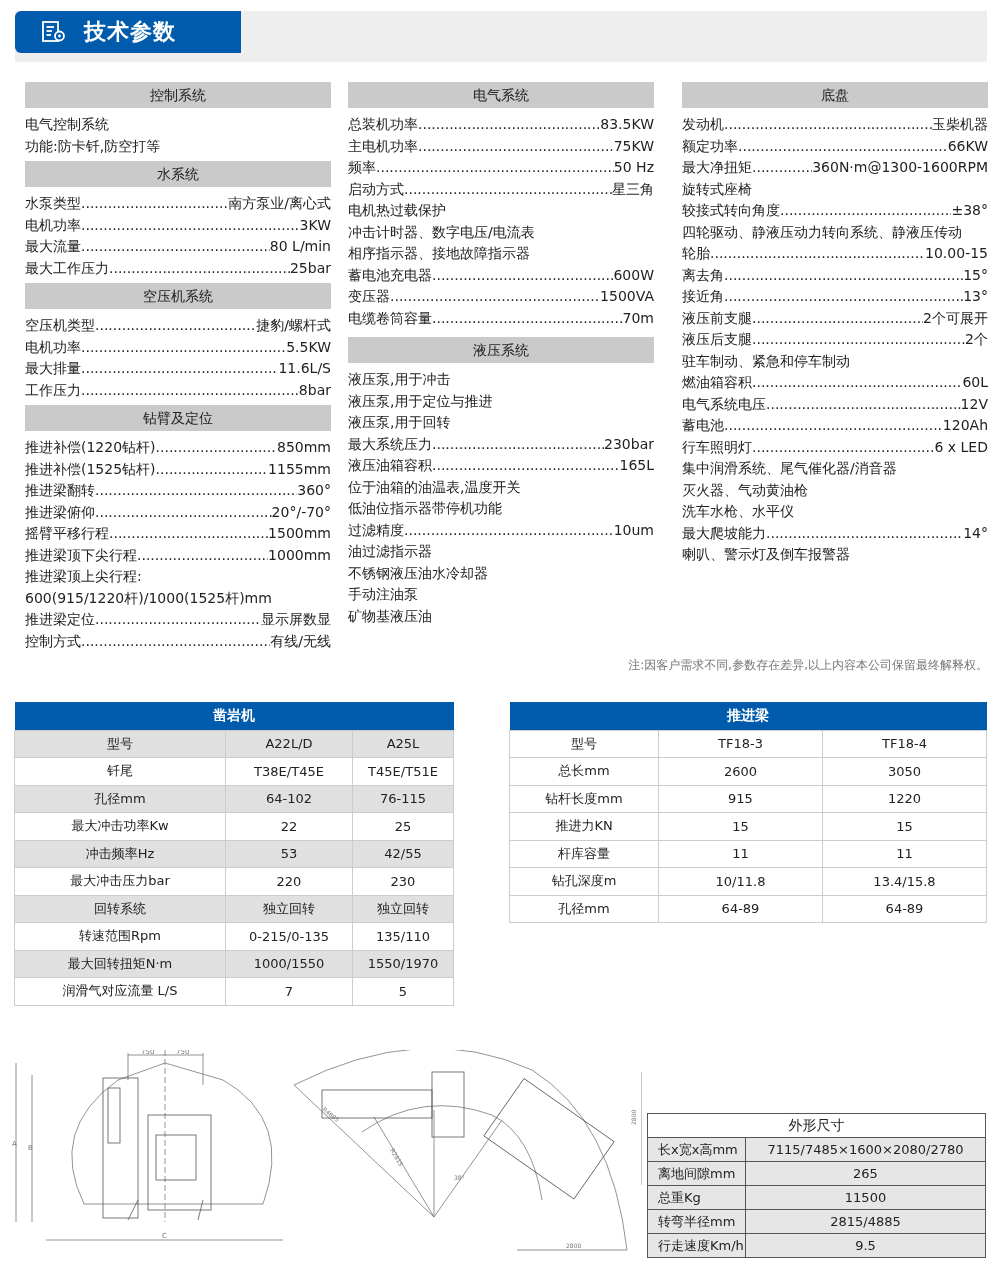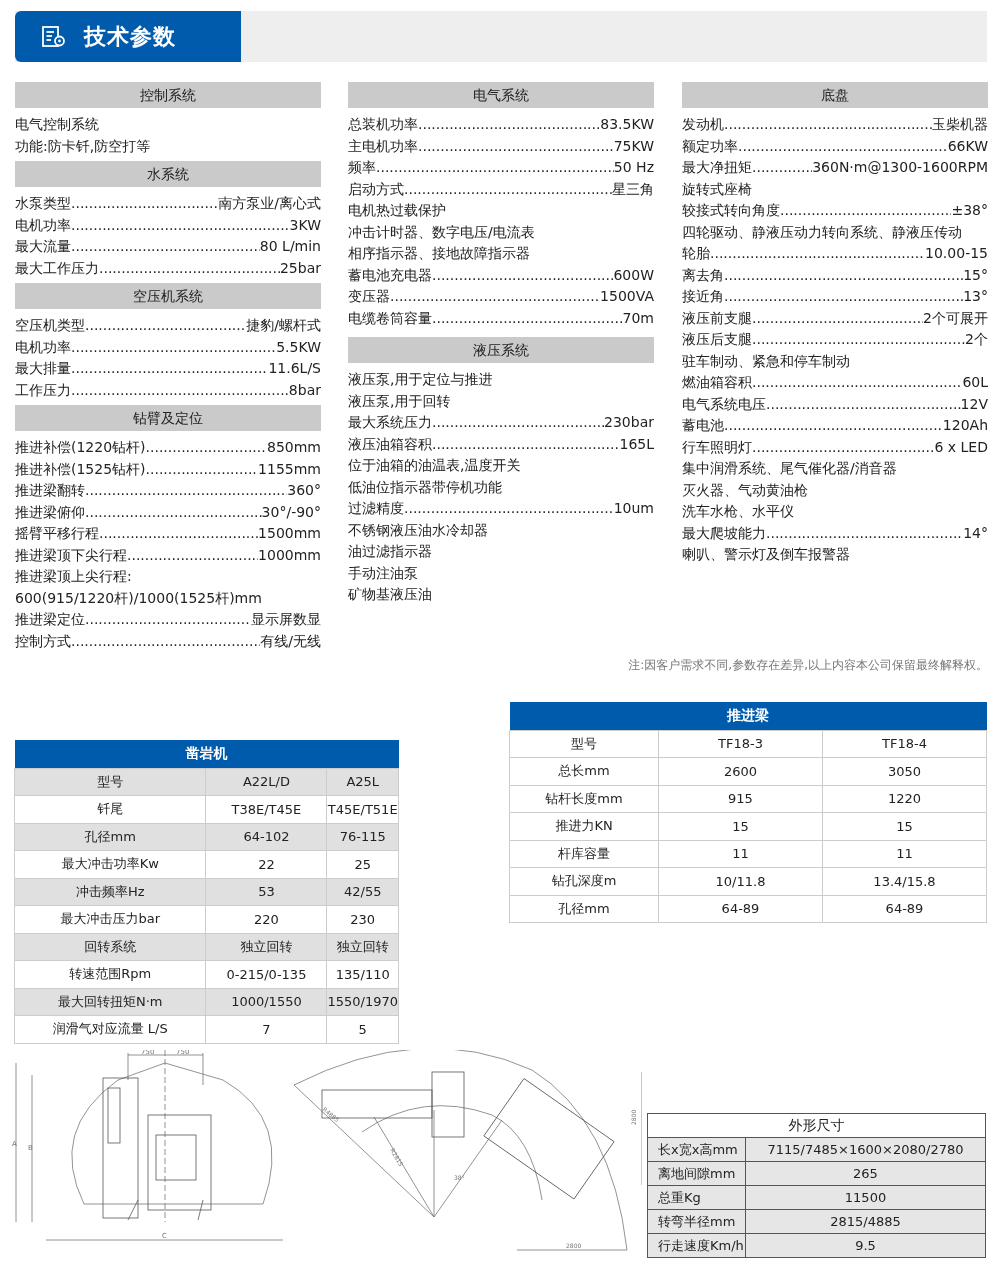--- a/index.html
+++ b/index.html
@@ -1,18 +1,18 @@
 <!DOCTYPE html>
 <html><head>
 <meta charset="utf-8">
 <style>
   * { box-sizing: border-box; margin: 0; padding: 0; }
   body { width: 1000px; height: 1281px; background: #ffffff; font-family: "DejaVu Sans", "Liberation Sans", sans-serif; color: #222; position: relative; overflow: hidden; }
   .banner { position: absolute; left: 15px; top: 11px; width: 972px; height: 51px; background: #eeeeee; }
-  .banner-blue { position: absolute; left: 0; top: 0; width: 226px; height: 51px; background: #005bac; border-radius: 6px 0 0 6px; display: flex; align-items: center; }
+  .banner-blue { position: absolute; left: 0; top: 0; width: 226px; height: 42px; background: #005bac; border-radius: 6px 0 0 6px; display: flex; align-items: center; }
   .banner-icon { margin-left: 27px; width: 24px; height: 22px; }
   .banner-title { color: #fff; font-size: 22px; font-weight: bold; margin-left: 18px; letter-spacing: 1px; }
 
   .col { position: absolute; top: 82px; width: 306px; }
   .sec-head { background: #cacaca; height: 26px; line-height: 26px; text-align: center; font-size: 14px; color: #222; margin-bottom: 6px; }
   .row { display: flex; font-size: 14px; height: 21.5px; line-height: 21.5px; white-space: nowrap; overflow: hidden; }
   .row .k { flex: 0 0 auto; }
   .row .dots { flex: 1 1 auto; overflow: hidden; }
   .row .dots::after { content: "........................................................................................................................"; letter-spacing: 0px; }
   .row .v { flex: 0 0 auto; }
@@ -45,21 +45,21 @@
       <line x1="4.5" y1="6" x2="12" y2="6" stroke="#fff" stroke-width="1.8"></line>
       <line x1="4.5" y1="10" x2="10" y2="10" stroke="#fff" stroke-width="1.8"></line>
       <line x1="4.5" y1="14" x2="9" y2="14" stroke="#fff" stroke-width="1.8"></line>
       <circle cx="17.5" cy="15" r="4.5" fill="#005bac" stroke="#fff" stroke-width="1.8"></circle>
       <circle cx="17.5" cy="15" r="1.4" fill="#fff"></circle>
     </svg>
     <span class="banner-title">技术参数</span>
   </div>
 </div>
 
-<div class="col" style="left:15px;">
+<div class="col" style="left:25px;">
   <div class="sec-head">控制系统</div>
   <div class="row">
       <span class="k">电气控制系统</span>
     </div>
   <div class="row">
       <span class="k">功能:防卡钎,防空打等</span>
     </div>
   <div class="gap"></div>
   <div class="sec-head">水系统</div>
   <div class="row">
@@ -117,21 +117,21 @@
       <span class="v">1155mm</span>
     </div>
   <div class="row">
       <span class="k">推进梁翻转</span>
       <span class="dots"></span>
       <span class="v">360°</span>
     </div>
   <div class="row">
       <span class="k">推进梁俯仰</span>
       <span class="dots"></span>
-      <span class="v">30°/-90°</span>
+      <span class="v">20°/-70°</span>
     </div>
   <div class="row">
       <span class="k">摇臂平移行程</span>
       <span class="dots"></span>
       <span class="v">1500mm</span>
     </div>
   <div class="row">
       <span class="k">推进梁顶下尖行程</span>
       <span class="dots"></span>
       <span class="v">1000mm</span>
@@ -196,20 +196,23 @@
       <span class="v">1500VA</span>
     </div>
   <div class="row">
       <span class="k">电缆卷筒容量</span>
       <span class="dots"></span>
       <span class="v">70m</span>
     </div>
   <div class="gap" style="height:8px"></div>
   <div class="sec-head">液压系统</div>
   <div class="row">
+      <span class="k">液压泵,用于冲击</span>
+    </div>
+  <div class="row">
       <span class="k">液压泵,用于定位与推进</span>
     </div>
   <div class="row">
       <span class="k">液压泵,用于回转</span>
     </div>
   <div class="row">
       <span class="k">最大系统压力</span>
       <span class="dots"></span>
       <span class="v">230bar</span>
     </div>
@@ -223,24 +226,24 @@
     </div>
   <div class="row">
       <span class="k">低油位指示器带停机功能</span>
     </div>
   <div class="row">
       <span class="k">过滤精度</span>
       <span class="dots"></span>
       <span class="v">10um</span>
     </div>
   <div class="row">
+      <span class="k">油过滤指示器</span>
+    </div>
+  <div class="row">
       <span class="k">不锈钢液压油水冷却器</span>
-    </div>
-  <div class="row">
-      <span class="k">油过滤指示器</span>
     </div>
   <div class="row">
       <span class="k">手动注油泵</span>
     </div>
   <div class="row">
       <span class="k">矿物基液压油</span>
     </div>
 </div>
 
 <div class="col" style="left:682px;">
@@ -333,21 +336,21 @@
       <span class="dots"></span>
       <span class="v">14°</span>
     </div>
   <div class="row">
       <span class="k">喇叭、警示灯及倒车报警器</span>
     </div>
 </div>
 
 <div class="note">注:因客户需求不同,参数存在差异,以上内容本公司保留最终解释权。</div>
 
-<table class="spec" style="left:14px; top:740px; width:385px;">
+<table class="spec" style="left:14px; top:702px; width:440px;">
   <tbody>
       <tr>
         <th class="title" colspan="3">凿岩机</th>
       </tr>
   <tr class="g">
         <td style="width:211px">型号</td>
         <td style="width:127px">A22L/D</td>
         <td>A25L</td>
       </tr>
   <tr class="w">

